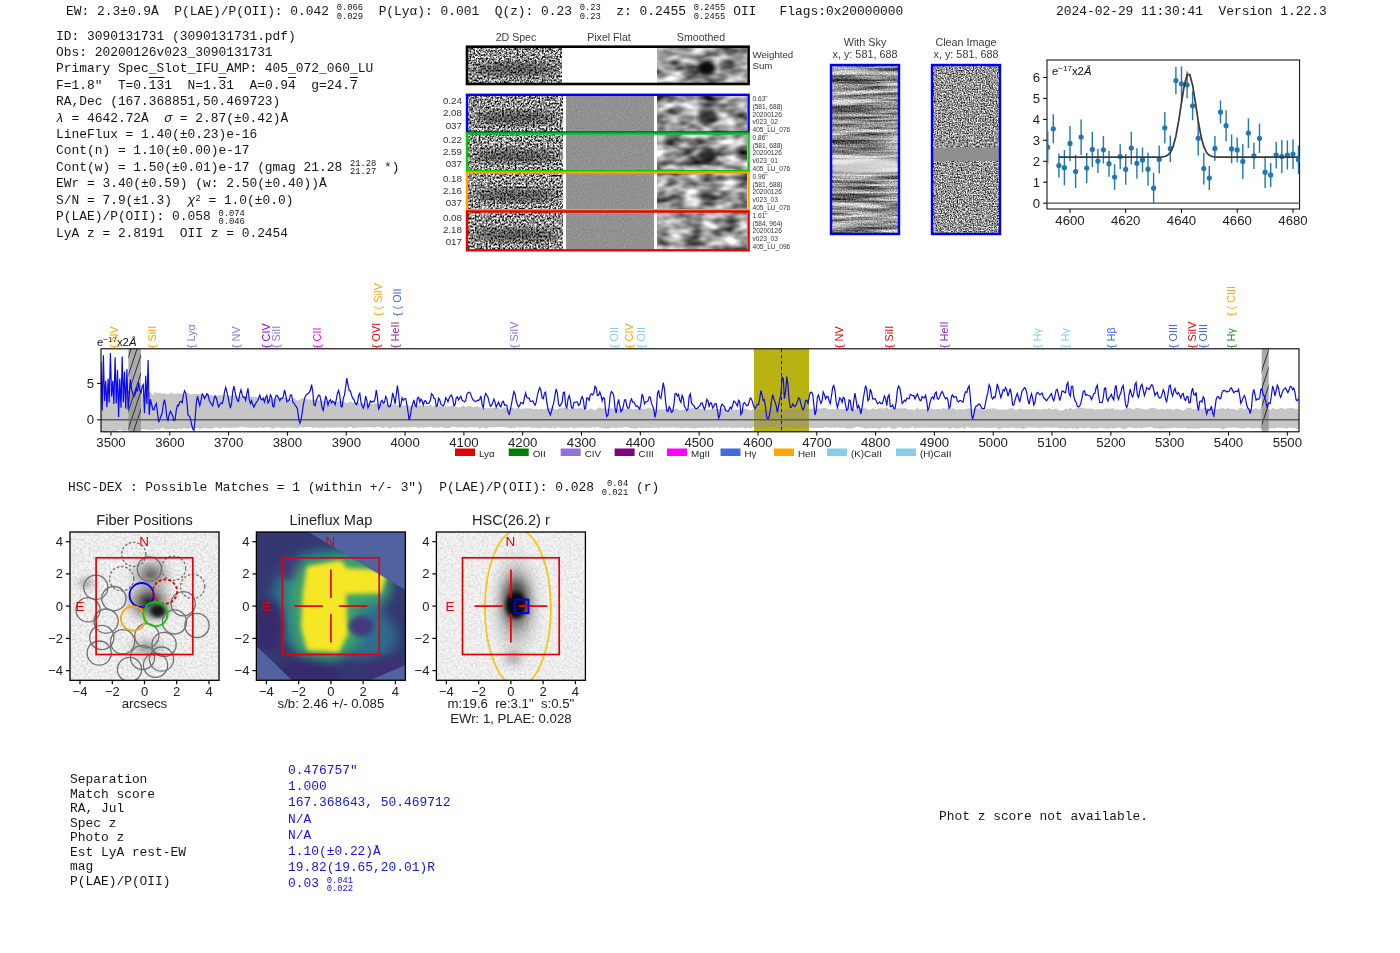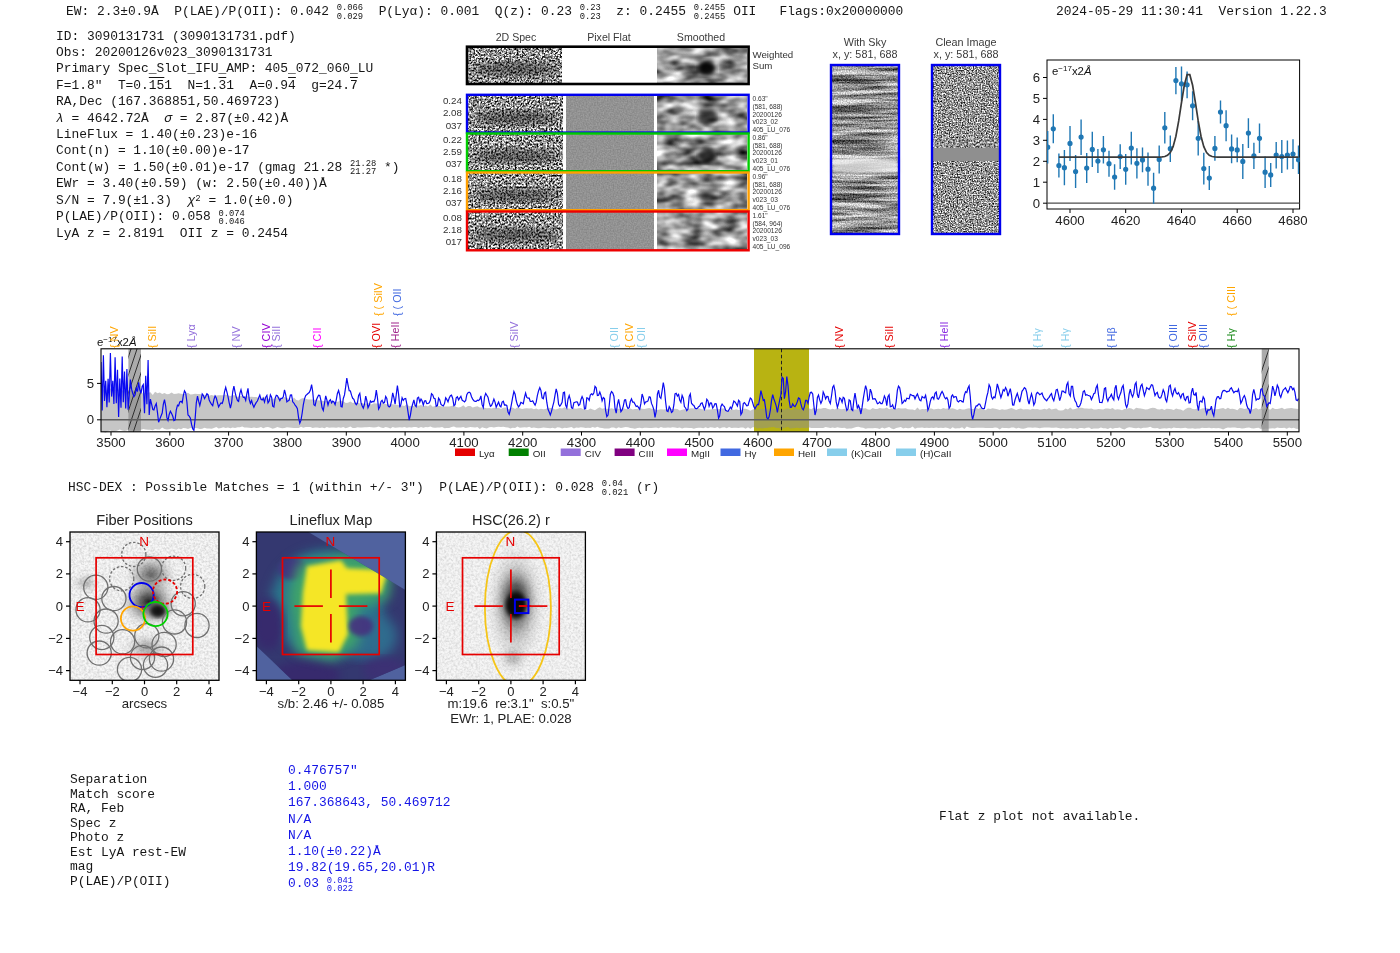--- a/index.html
+++ b/index.html
@@ -1,28 +1,28 @@
 <!DOCTYPE html>
 <html><head><meta charset="utf-8"><style>
 html,body{margin:0;padding:0;width:1400px;height:953px;background:#fff;overflow:hidden}
 .mono{font-family:"Liberation Mono",monospace;font-size:12.9px;color:#161616;position:absolute;white-space:pre;line-height:16.4px}
-.st{display:inline-block;vertical-align:-3.5px;font-size:8.8px;line-height:8.1px;text-align:left}
+.st{display:inline-block;vertical-align:-3.5px;font-size:8.8px;line-height:8.1px;text-align:right}
 sup{line-height:0;font-size:9px;vertical-align:3.5px}
 svg{position:absolute;overflow:visible}
 svg text{font-family:"Liberation Sans",sans-serif}
 </style></head>
 <body>
 
 <div class="mono" style="left:66px;top:4px">EW: 2.3±0.9Å  P(LAE)/P(OII): 0.042 <span class="st">0.066<br>0.029</span>  P(Lyα): 0.001  Q(z): 0.23 <span class="st">0.23<br>0.23</span>  z: 0.2455 <span class="st">0.2455<br>0.2455</span> OII   Flags:0x20000000</div>
-<div class="mono" style="left:1056px;top:4px">2024-05-29 11:30:41  Version 1.22.3</div>
+<div class="mono" style="left:1056px;top:4px">2024-02-29 11:30:41  Version 1.22.3</div>
 
 <div class="mono" style="left:56px;top:28.5px">ID: 3090131731 (3090131731.pdf)
 Obs: 20200126v023_3090131731
 Primary Spec_Slot_IFU_AMP: 405_072_060_LU
-F=1.8"  T=0.<span style="text-decoration:overline">15</span>1  N=1.<span style="text-decoration:overline">3</span>1  A=0.9<span style="text-decoration:overline">4</span>  g=24.<span style="text-decoration:overline">7</span>
+F=1.8"  T=0.<span style="text-decoration:overline">13</span>1  N=1.<span style="text-decoration:overline">3</span>1  A=0.9<span style="text-decoration:overline">4</span>  g=24.<span style="text-decoration:overline">7</span>
 RA,Dec (167.368851,50.469723)
 <i>λ</i> = 4642.72Å  <i>σ</i> = 2.87(±0.42)Å
 LineFlux = 1.40(±0.23)e-16
 Cont(n) = 1.10(±0.00)e-17
 Cont(w) = 1.50(±0.01)e-17 (gmag 21.28 <span class="st">21.28<br>21.27</span> *)
 EWr = 3.40(±0.59) (w: 2.50(±0.40))Å
 S/N = 7.9(±1.3)  <i>χ</i><sup>2</sup> = 1.0(±0.0)
 P(LAE)/P(OII): 0.058 <span class="st">0.074<br>0.046</span>
 LyA z = 2.8191  OII z = 0.2454</div>
 
@@ -619,27 +619,27 @@
 <line x1="432.4" y1="541.7" x2="436.4" y2="541.7" stroke="#000" stroke-width="1.2"></line>
 <text x="429.4" y="546.2" font-size="13" fill="#222" text-anchor="end">4</text>
 <text x="510.9" y="708" font-size="13.2" fill="#222" text-anchor="middle">m:19.6&nbsp; re:3.1"&nbsp; s:0.5"</text>
 <text x="510.9" y="722.5" font-size="13.2" fill="#222" text-anchor="middle">EWr: 1, PLAE: 0.028</text>
 </svg>
 
 <div class="mono" style="left:68px;top:480px">HSC-DEX : Possible Matches = 1 (within +/- 3")  P(LAE)/P(OII): 0.028 <span class="st">0.04<br>0.021</span> (r)</div>
 
 <div class="mono" style="left:70px;top:773px;line-height:14.55px">Separation
 Match score
-RA, Feb
+RA, Jul
 Spec z
 Photo z
 Est LyA rest-EW
 mag
 P(LAE)/P(OII)</div>
 <div class="mono" style="left:288px;top:763px;line-height:16.2px;color:#1414e6">0.476757"
 1.000
 167.368643, 50.469712
 N/A
 N/A
 1.10(±0.22)Å
 19.82(19.65,20.01)R
 0.03 <span class="st">0.041<br>0.022</span></div>
-<div class="mono" style="left:939px;top:809px">Flat z plot not available.</div>
+<div class="mono" style="left:939px;top:809px">Phot z score not available.</div>
 
 </body></html>

